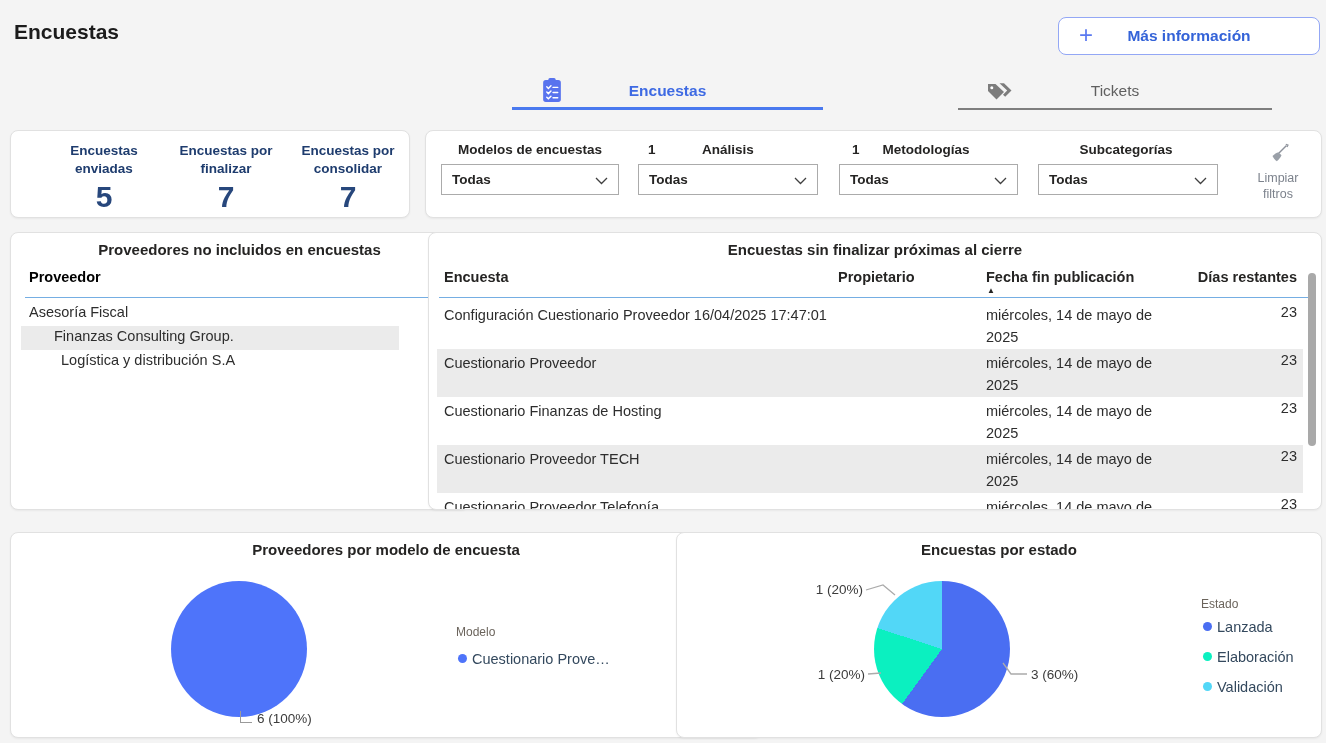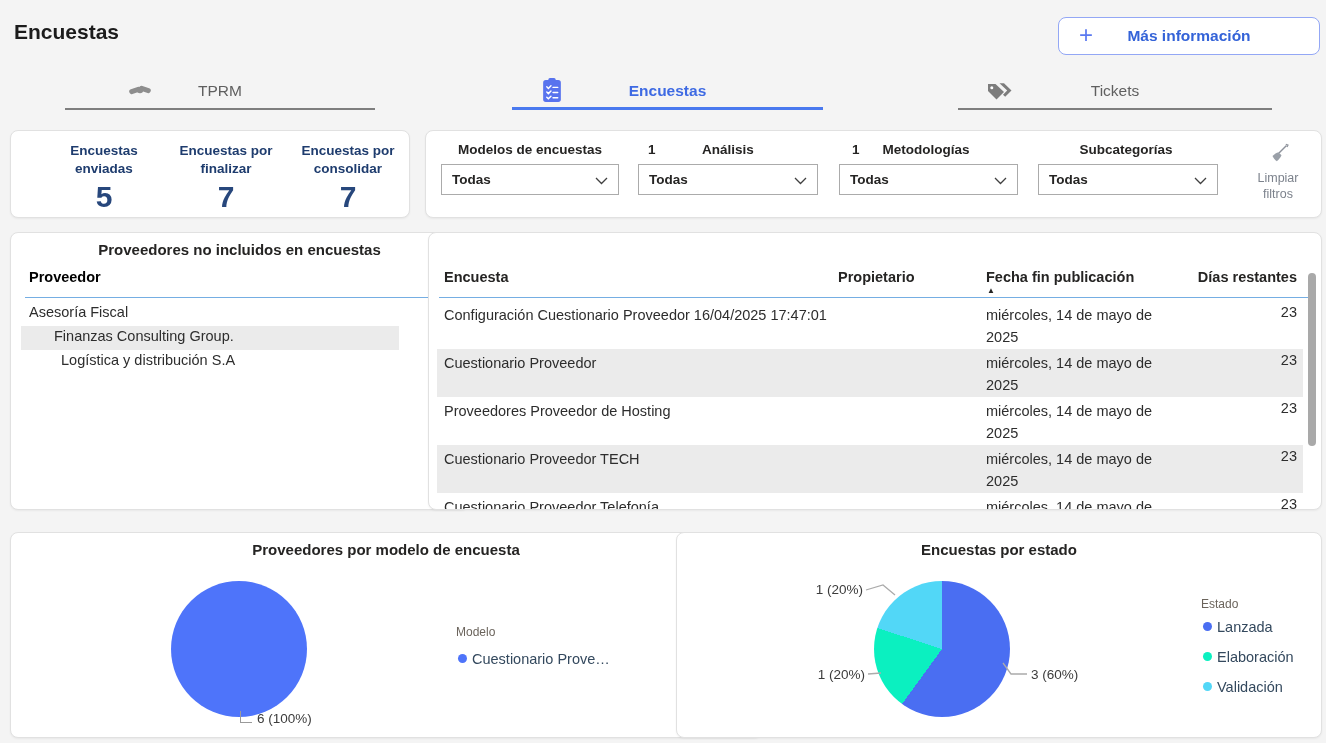--- a/index.html
+++ b/index.html
@@ -92,32 +92,20 @@
 
 <div class="canvas">
 
   <div class="page-title">Encuestas</div>
 
   <div class="info-btn">
     <span class="plus">+</span>
     <span class="lbl">Más información</span>
   </div>
 
-  <div class="tab inactive" id="tab-tprm">
-    <span class="ticon">
-      <svg width="24" height="20" viewBox="0 0 24 20">
-        <g fill="#8d8d8d">
-          <rect x="1" y="7" width="12" height="5" rx="2.5" transform="rotate(-18 7 9.5)"></rect>
-          <rect x="11" y="6" width="12" height="5" rx="2.5" transform="rotate(18 17 8.5)"></rect>
-          <circle cx="12" cy="9" r="3.2"></circle>
-        </g>
-      </svg>
-    </span>
-    <span class="tlabel">TPRM</span>
-  </div>
 
   <div class="tab active" id="tab-encuestas">
     <span class="ticon">
       <svg width="20" height="25" viewBox="0 0 19 24">
         <rect x="1" y="2" width="17" height="21" rx="2.5" fill="#5873ee"></rect>
         <rect x="6" y="0" width="7" height="4" rx="1.5" fill="#5873ee"></rect>
         <g stroke="#ffffff" stroke-width="1.4" fill="none" stroke-linecap="round">
           <path d="M4.5 8.5 l1.5 1.5 2.5 -2.5"></path>
             <line x1="10.5" y1="9" x2="15" y2="9"></line>
           <path d="M4.5 13.5 l1.5 1.5 2.5 -2.5"></path>
@@ -204,41 +192,42 @@
   <div class="card" id="prov-card">
     <div class="panel-title">Proveedores no incluidos en encuestas</div>
     <div class="th">Proveedor</div>
     <div class="hline"></div>
     <div class="prov-row" style="top:69px;">Asesoría Fiscal</div>
     <div class="prov-row alt" style="top:93px;">Finanzas Consulting Group.</div>
     <div class="prov-row" style="top:117px;margin-left:32px;">Logística y distribución S.A</div>
   </div>
 
   <div class="card" id="survey-card">
+    <div class="panel-title">Encuestas sin finalizar próximas al cierre</div>
     <div class="th" id="th-encuesta">Encuesta</div>
     <div class="th" id="th-propietario">Propietario</div>
     <div class="th" id="th-fecha">Fecha fin publicación</div>
     <div class="th" id="th-dias">Días restantes</div>
     <div id="sort-icon">▲</div>
     <div class="hline"></div>
 
     <div class="srow" style="top:68px;">
       <div class="c-enc">Configuración Cuestionario Proveedor 16/04/2025 17:47:01</div>
       <div class="c-prop"></div>
       <div class="c-fecha">miércoles, 14 de mayo de 2025</div>
       <div class="c-dias">23</div>
     </div>
     <div class="srow alt" style="top:116px;">
       <div class="c-enc">Cuestionario Proveedor</div>
       <div class="c-prop"></div>
       <div class="c-fecha">miércoles, 14 de mayo de 2025</div>
       <div class="c-dias">23</div>
     </div>
     <div class="srow" style="top:164px;">
-      <div class="c-enc">Proveedores Proveedor de Hosting</div>
+      <div class="c-enc">Cuestionario Finanzas de Hosting</div>
       <div class="c-prop"></div>
       <div class="c-fecha">miércoles, 14 de mayo de 2025</div>
       <div class="c-dias">23</div>
     </div>
     <div class="srow alt" style="top:212px;">
       <div class="c-enc">Cuestionario Proveedor TECH</div>
       <div class="c-prop"></div>
       <div class="c-fecha">miércoles, 14 de mayo de 2025</div>
       <div class="c-dias">23</div>
     </div>

